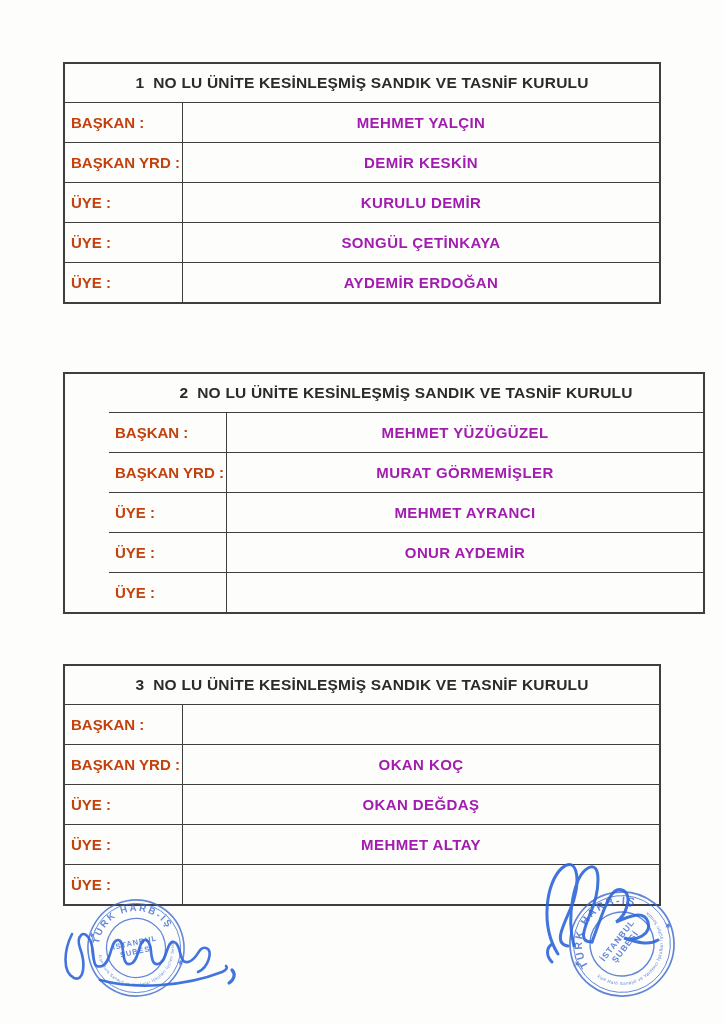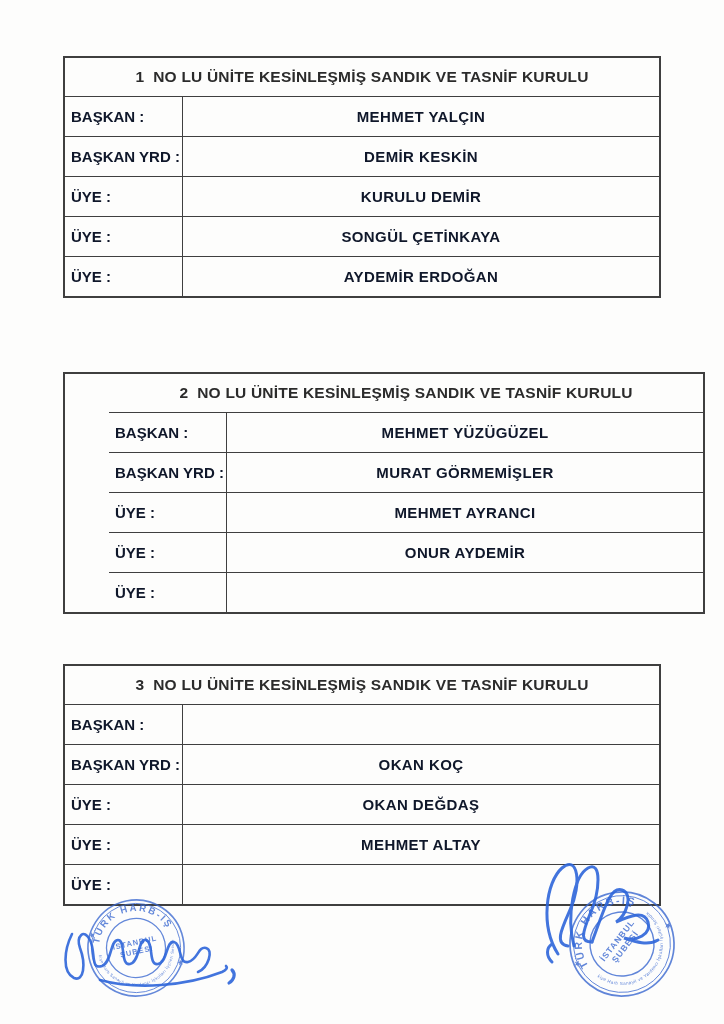--- a/index.html
+++ b/index.html
@@ -14,27 +14,27 @@
   .tbl .t-title{
     height:38px;display:flex;align-items:center;justify-content:center;
     font-weight:bold;font-size:15.5px;color:#2b2b2b;letter-spacing:.2px;white-space:pre;
   }
   .t-row{
     display:grid;grid-template-columns:118px 1fr;
     border-top:1.5px solid #3f3f3f;height:39px;
   }
   .t-label{
     border-right:1.5px solid #3f3f3f;display:flex;align-items:center;
-    padding-left:6px;font-weight:bold;font-size:15px;color:#0f172a;white-space:pre;
+    padding-left:6px;font-weight:bold;font-size:15px;color:#c2410c;white-space:pre;
   }
   .t-value{
     display:flex;align-items:center;justify-content:center;
-    font-weight:bold;font-size:15px;color:#0f172a;letter-spacing:.4px;white-space:pre;
+    font-weight:bold;font-size:15px;color:#a21caf;letter-spacing:.4px;white-space:pre;
   }
-  #table-1{top:56px;}
+  #table-1{top:62px;}
   #table-2{top:372px;padding-left:44px;}
   #table-3{top:664px;}
   .stamp-svg{position:absolute;pointer-events:none;}
   #stamp-left{left:56px;top:884px;width:216px;height:136px;}
   #stamp-right{left:524px;top:850px;width:200px;height:170px;}
   .ring-title{font-weight:bold;letter-spacing:2px;}
   .ring-sub{letter-spacing:.4px;}
   .inner-txt{font-weight:bold;letter-spacing:1px;}
 </style>
 </head>

